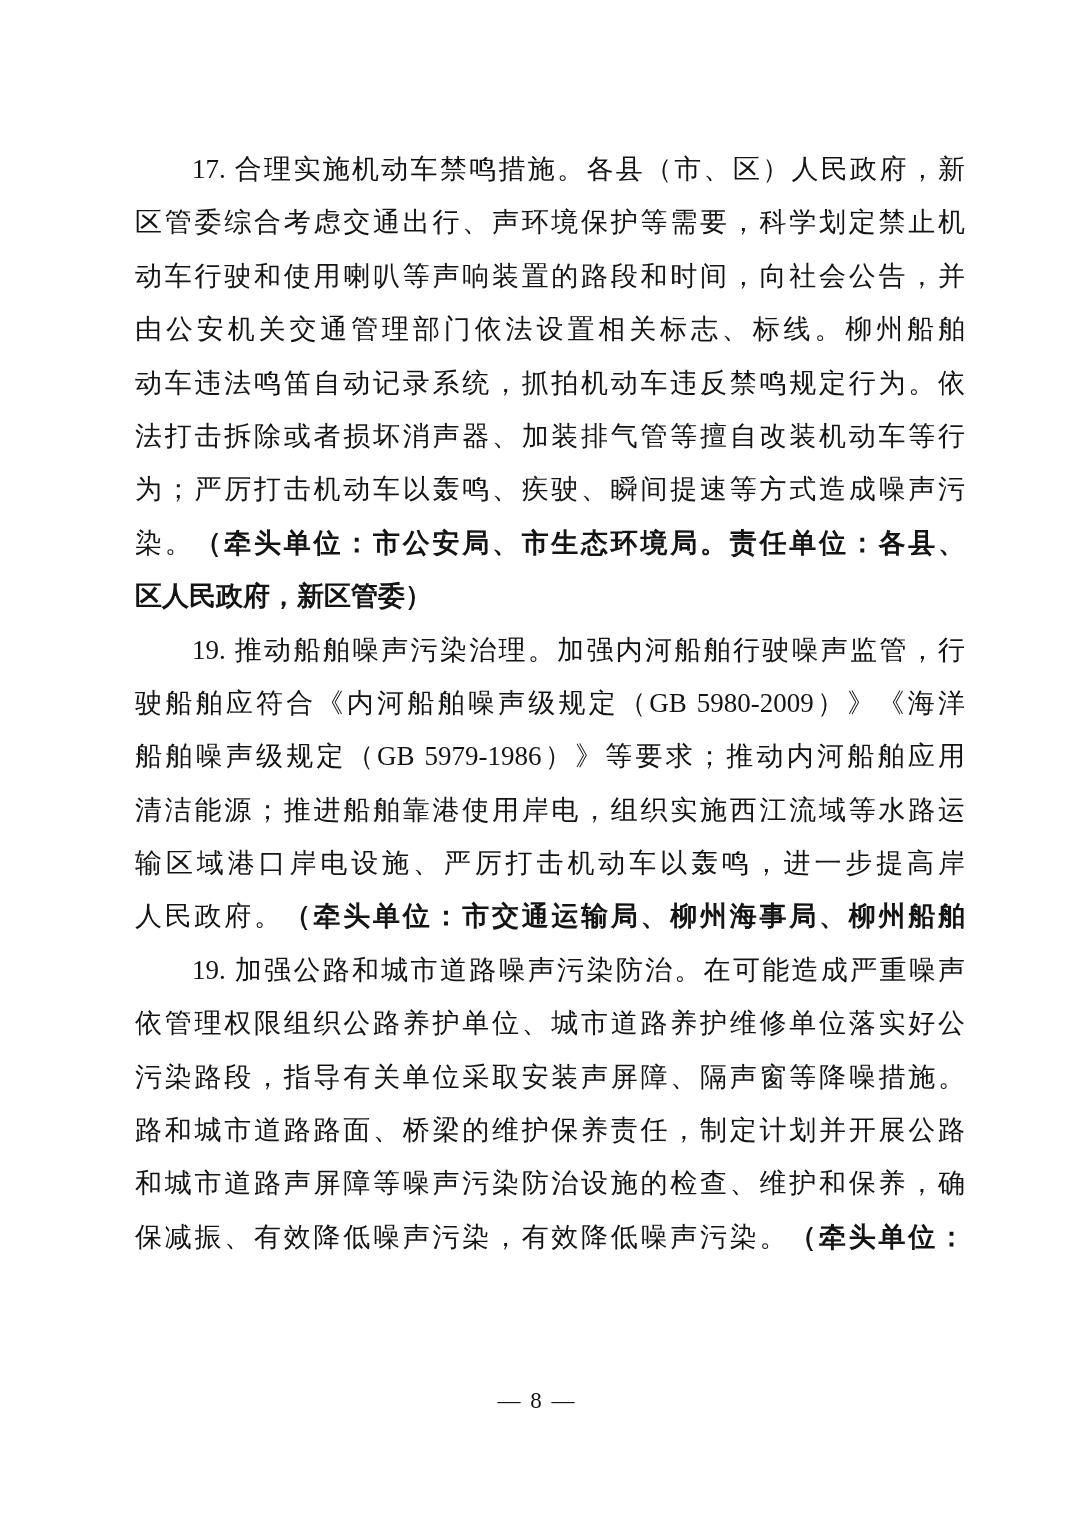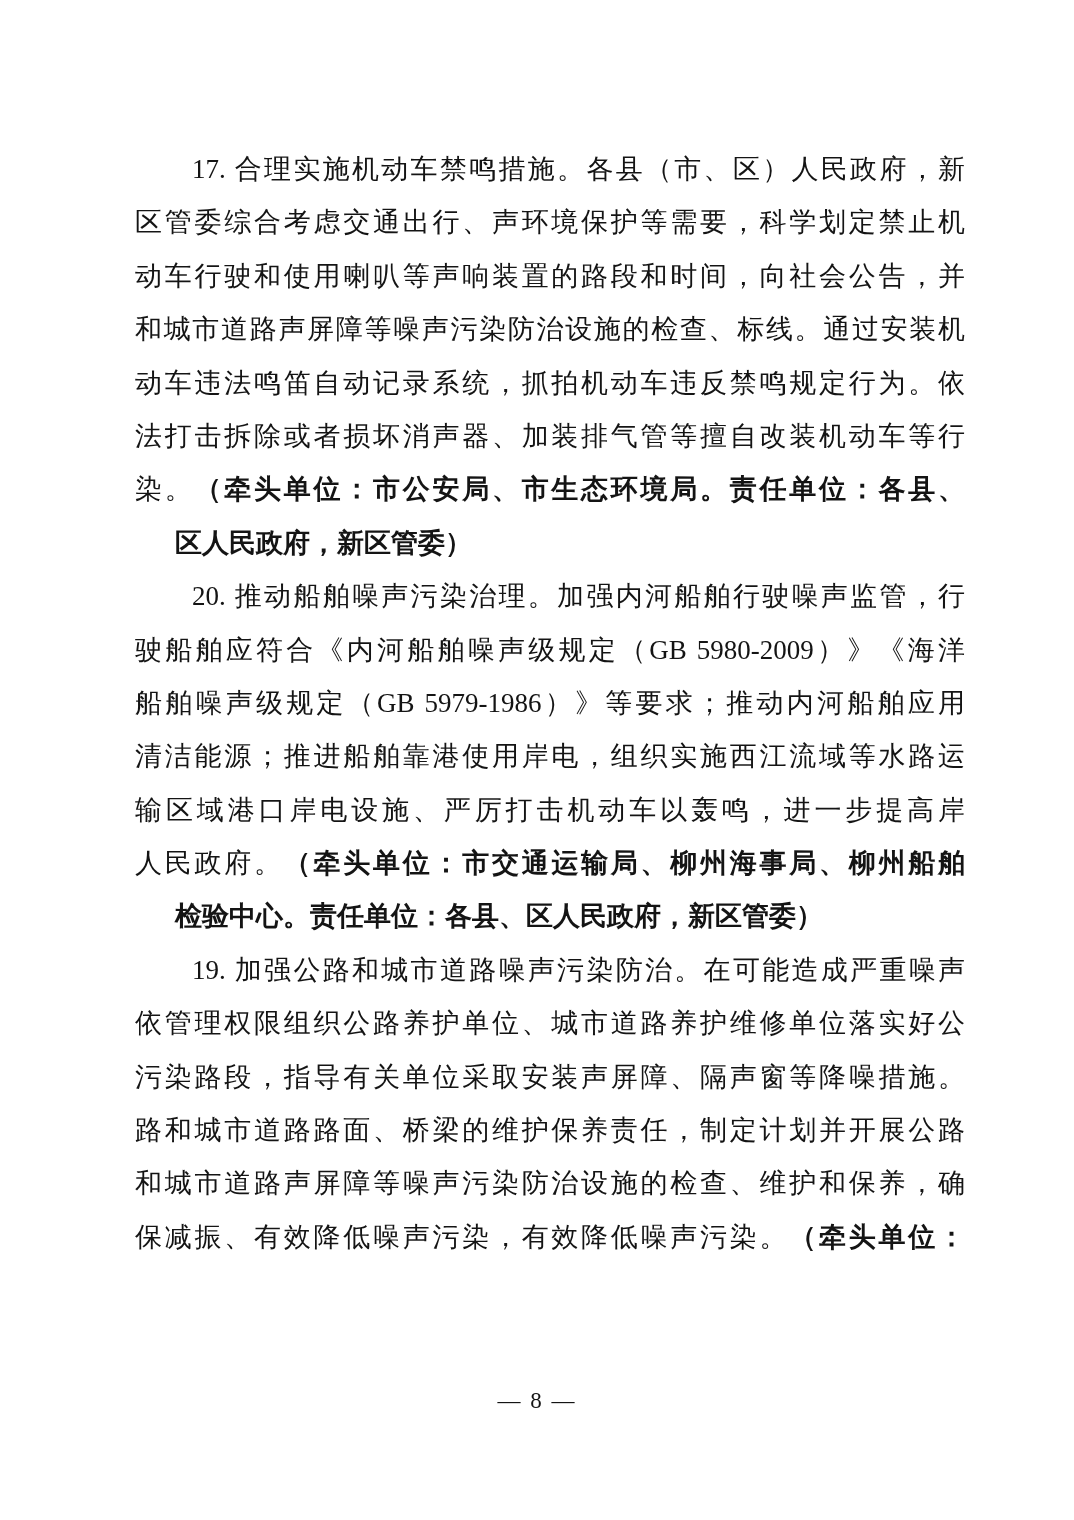--- a/index.html
+++ b/index.html
@@ -26,21 +26,20 @@
     height: 53.4px;
     line-height: 53.4px;
     font-size: 27px;
     text-align: justify;
     text-align-last: justify;
     white-space: normal;
     color: #141414;
   }
   .line.end {
     text-align-last: left;
-    margin-left: 40px;
   }
   .line.indent {
     text-indent: 57px;
   }
   .b {
     font-weight: bold;
   }
   .footer {
     position: absolute;
     left: 0;
@@ -54,33 +53,33 @@
 </style>
 </head>
 <body>
 
 <div class="page">
   <div class="text-block">
 
     <div class="line indent"><span>17. 合理实施机动车禁鸣措施。各县（市、区）人民政府，新</span></div>
     <div class="line"><span>区管委综合考虑交通出行、声环境保护等需要，科学划定禁止机</span></div>
     <div class="line"><span>动车行驶和使用喇叭等声响装置的路段和时间，向社会公告，并</span></div>
-    <div class="line"><span>和城市道路声屏障等噪声污染防治设施的检查、标线。通过安装机</span></div>
+    <div class="line"><span>由公安机关交通管理部门依法设置相关标志、标线。柳州船舶</span></div>
     <div class="line"><span>动车违法鸣笛自动记录系统，抓拍机动车违反禁鸣规定行为。依</span></div>
     <div class="line"><span>法打击拆除或者损坏消声器、加装排气管等擅自改装机动车等行</span></div>
+    <div class="line"><span>为；严厉打击机动车以轰鸣、疾驶、瞬间提速等方式造成噪声污</span></div>
     <div class="line"><span>染。</span><span class="b">（牵头单位：市公安局、市生态环境局。责任单位：各县、</span></div>
     <div class="line end"><span class="b">区人民政府，新区管委）</span></div>
 
-    <div class="line indent"><span>20. 推动船舶噪声污染治理。加强内河船舶行驶噪声监管，行</span></div>
+    <div class="line indent"><span>19. 推动船舶噪声污染治理。加强内河船舶行驶噪声监管，行</span></div>
     <div class="line"><span>驶船舶应符合《内河船舶噪声级规定（GB 5980-2009）》《海洋</span></div>
     <div class="line"><span>船舶噪声级规定（GB 5979-1986）》等要求；推动内河船舶应用</span></div>
     <div class="line"><span>清洁能源；推进船舶靠港使用岸电，组织实施西江流域等水路运</span></div>
     <div class="line"><span>输区域港口岸电设施、严厉打击机动车以轰鸣，进一步提高岸</span></div>
     <div class="line"><span>人民政府。</span><span class="b">（牵头单位：市交通运输局、柳州海事局、柳州船舶</span></div>
-    <div class="line end"><span class="b">检验中心。责任单位：各县、区人民政府，新区管委）</span></div>
 
     <div class="line indent"><span>19. 加强公路和城市道路噪声污染防治。在可能造成严重噪声</span></div>
     <div class="line"><span>依管理权限组织公路养护单位、城市道路养护维修单位落实好公</span></div>
     <div class="line"><span>污染路段，指导有关单位采取安装声屏障、隔声窗等降噪措施。</span></div>
     <div class="line"><span>路和城市道路路面、桥梁的维护保养责任，制定计划并开展公路</span></div>
     <div class="line"><span>和城市道路声屏障等噪声污染防治设施的检查、维护和保养，确</span></div>
     <div class="line"><span>保减振、有效降低噪声污染，有效降低噪声污染。</span><span class="b">（牵头单位：</span></div>
 
   </div>
 

